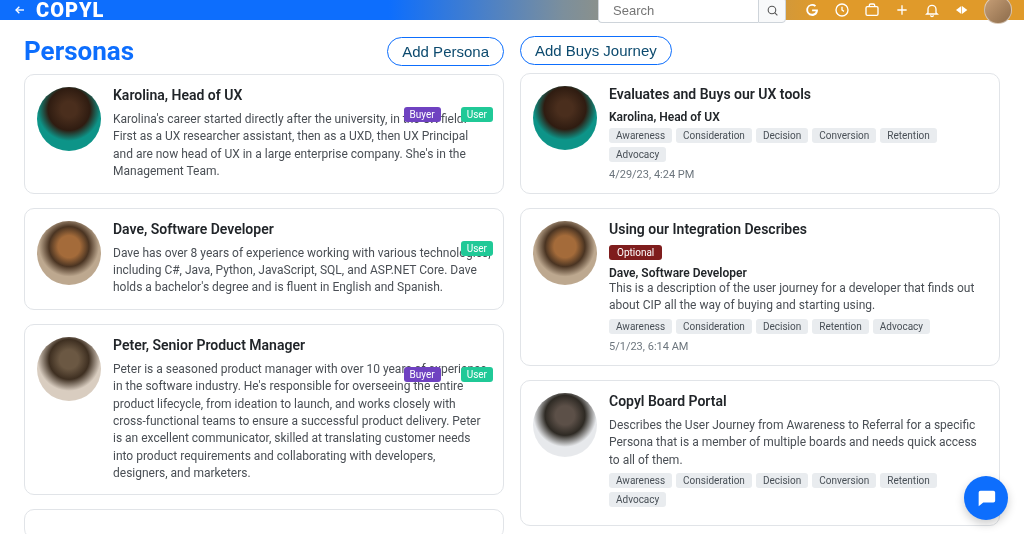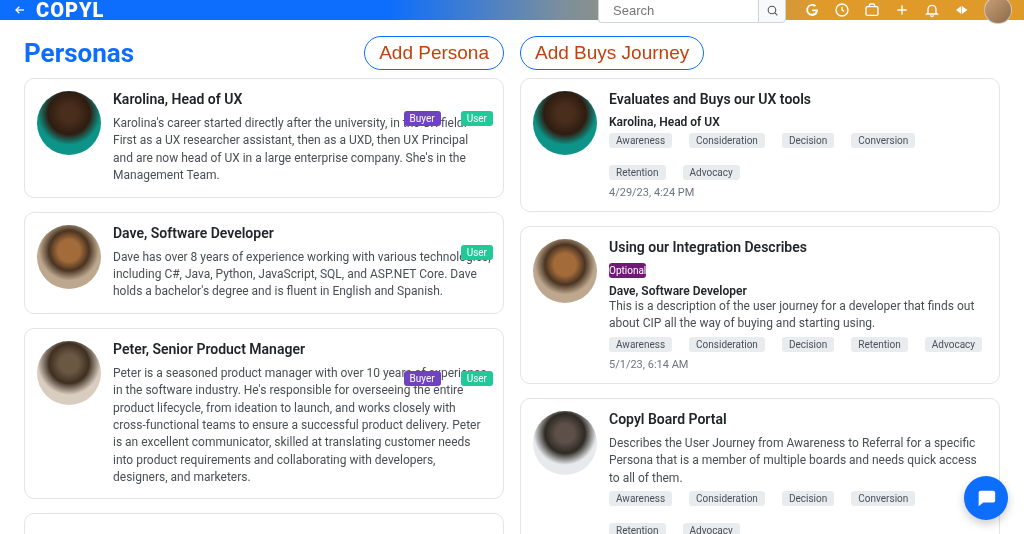--- a/index.html
+++ b/index.html
@@ -58,25 +58,25 @@
   .col { flex: 1; min-width: 0; }
   .col-head { display:flex; align-items:center; margin-bottom: 8px;}
   .col-title {
     color: #0d6efd;
     font-weight: 700;
     font-size: 26px;
     flex: 1;
   }
   .btn-outline {
     border: 1px solid #0d6efd;
-    color: #c2410c;
+    color: #0c4a6e;
     background: #fff;
     border-radius: 18px;
     padding: 5px 14px;
-    font-size: 19px;
+    font-size: 15px;
   }
   .card {
     border: 1px solid #e1e4e8;
     border-radius: 10px;
     padding: 12px 12px 12px 12px;
     margin-bottom: 14px;
     display:flex;
     gap: 12px;
     position:relative;
   }
@@ -86,32 +86,32 @@
     background: #777;
   }
   .avatar.curly { background: radial-gradient(circle at 50% 35%, #4a2e1d 15%, #2f1c11 40%, #0d9488 60%, #0d9488 100%); }
   .avatar.dev { background: radial-gradient(circle at 50% 40%, #a46b3a 22%, #4a3422 40%, #bda88f 60%, #bda88f 100%); }
   .avatar.pm { background: radial-gradient(circle at 50% 35%, #6b5843 18%, #3e2f21 38%, #d9cdc0 60%); }
   .avatar.mc { background: radial-gradient(circle at 50% 35%, #5c5048 18%, #2e2a24 38%, #e7e9ec 60%); }
   .cbody { flex:1; min-width:0; }
   .ctitle { font-weight: 600; font-size: 14px; margin-bottom: 8px;}
   .cdesc { font-size: 12px; color: #4a4f55; line-height: 1.45; }
   .cdate { font-size: 11px; color: #6c757d; margin-top: 6px;}
-  .tag-row { margin: 4px 0 6px 0; display:flex; flex-wrap:wrap; gap:17px;}
+  .tag-row { margin: 4px 0 6px 0; display:flex; flex-wrap:wrap; gap:4px;}
   .tag-abs { position:absolute; top: 32px; right: 10px; display:flex; gap:20px;}
   .tag {
     font-size: 10px;
     padding: 2px 6px;
     border-radius: 3px;
     color: #fff;
     display:inline-block;
   }
   .tag.buyer { background:#6f42c1; }
   .tag.user { background:#20c997; }
-  .tag.optional { background:#701a75; padding:2px 0; border-radius: 3px;}
+  .tag.optional { background:#7f1d1d; padding:2px 8px; border-radius: 3px;}
   .stage {
     font-size: 10px;
     background: #e9ecef;
     color: #495057;
     padding: 2px 7px;
     border-radius: 3px;
   }
   .card.cut { height: 30px; align-items:flex-start; overflow:hidden;}
   .strong { font-weight:600; }
   .chat-bubble {

